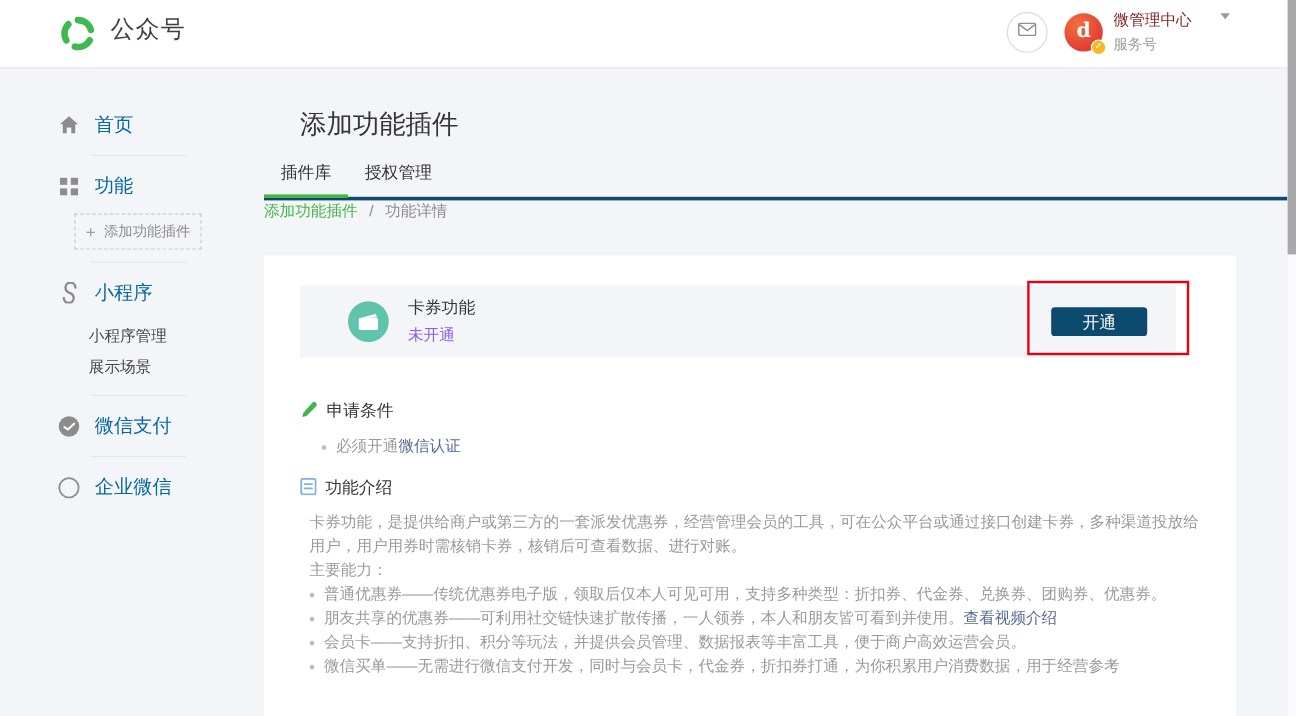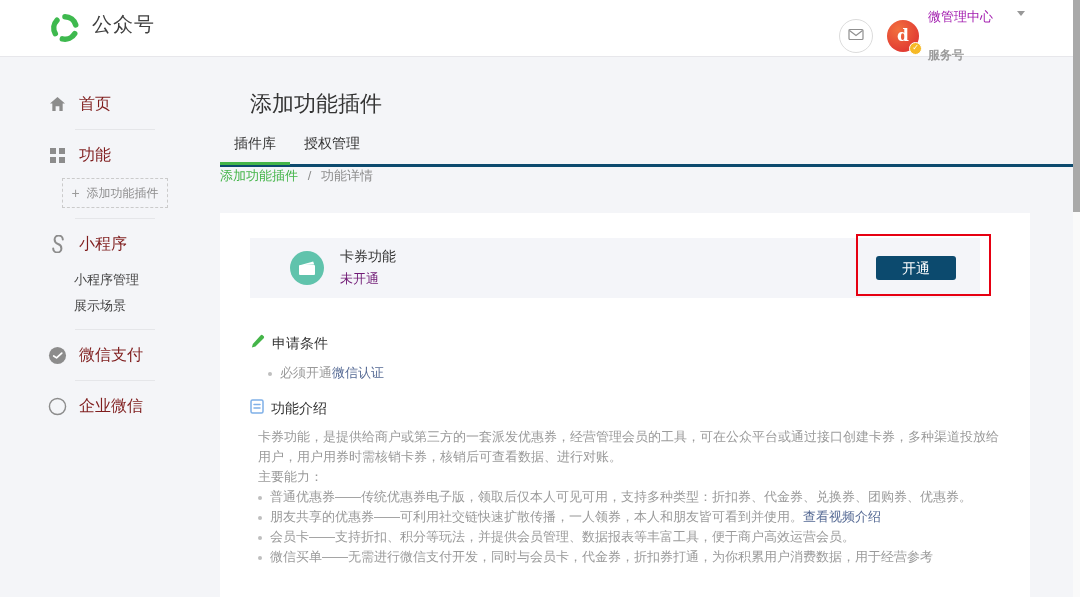--- a/index.html
+++ b/index.html
@@ -10,27 +10,27 @@
   
   .header { position:absolute; left:0; top:0; width:1080px; height:57px; background:#fff; border-bottom:1px solid #e7e7eb; z-index:5; }
   .logo { position:absolute; left:48px; top:11px; display:flex; align-items:flex-start; gap:10px; }
   .logo-text { font-size:20px; color:#404040; letter-spacing:1px; }
   .header-right { position:absolute; right:55px; top:8px; display:flex; align-items:center; }
   .mail-btn { width:34px; height:34px; border:1px solid #dcdcdc; border-radius:50%; display:flex; align-items:center; justify-content:center; background:#fff; margin-right:14px; }
   .avatar { position:relative; width:32px; height:32px; border-radius:50%; background:radial-gradient(circle at 35% 30%, #f2703e, #e23d33 70%); display:flex; align-items:center; justify-content:center; }
   .avatar .dletter { color:#fff; font-size:17px; font-weight:bold; font-family:"DejaVu Serif",serif; transform:translateY(-1px); }
   .badge { position:absolute; right:-3px; bottom:-3px; width:13px; height:13px; border-radius:50%; background:#f6b926; border:1.5px solid #fff; color:#fff; font-size:8px; line-height:10px; text-align:center; }
   .account { margin-left:9px; }
-  .account-name { display:flex; align-items:flex-start; font-size:13px; color:#a21caf; }
+  .account-name { display:flex; align-items:flex-start; font-size:13px; color:#7f1d1d; }
   .caret { width:0; height:0; border-left:4px solid transparent; border-right:4px solid transparent; border-top:5px solid #989898; margin-left:24px; margin-top:3px; }
-  .account-type { font-size:12px; color:#9a9a9a; margin-top:21px;font-weight:bold; }
+  .account-type { font-size:12px; color:#9a9a9a; margin-top:3px; }
 
   
   .sidebar { position:absolute; left:0; top:57px; width:220px; bottom:0; padding-top:32px; }
-  .side-item, .side-group { display:flex; align-items:center; gap:12px; padding-left:48px; height:30px; font-size:16px; color:#7f1d1d; cursor:pointer; }
+  .side-item, .side-group { display:flex; align-items:center; gap:12px; padding-left:48px; height:30px; font-size:16px; color:#0369a1; cursor:pointer; }
   .side-item .ic, .side-group .ic { width:19px; display:flex; justify-content:center; }
   .divider { border-top:1px solid #e5e6e9; width:80px; margin:10px 0 10px 75px; }
   .sub-list { list-style:none; margin:8px 0 0 74px; }
   .sub-list li { font-size:13px; color:#464646; line-height:26px; cursor:pointer; }
   .add-box { margin:8px 0 0 62px; width:106px; height:30px; border:1px dashed #cbcbcb; display:flex; align-items:center; justify-content:center; gap:7px; font-size:12px; color:#8d8d8d; cursor:pointer; }
   .add-box .plus { font-size:14px; color:#9b9b9b; }
 
   
   .main { position:absolute; left:220px; top:57px; right:7px; bottom:0; overflow:hidden; }
   .page-title { margin:32px 0 0 30px; font-size:22px; font-weight:400; color:#353535; }
@@ -40,27 +40,27 @@
   .breadcrumb { font-size:13px; color:#8d8d8d; }
   .breadcrumb a { color:#44b549; text-decoration:none; cursor:pointer; }
   .breadcrumb .sep { margin:0 6px; color:#8d8d8d; }
 
   .panel { position:relative; margin-top:28px; width:810px; height:600px; background:#fff; padding:25px 30px; }
 
   .plugin-row { width:730px; height:60px; background:#f4f5f9; display:flex; align-items:center; padding:0 24px 0 40px; }
   .plugin-icon { width:34px; height:34px; border-radius:50%; background:#60c3ac; display:flex; align-items:center; justify-content:center; }
   .plugin-meta { margin-left:16px; }
   .plugin-name { font-size:14px; color:#353535; }
-  .plugin-status { font-size:13px; color:#701a75; margin-top:4px; }
+  .plugin-status { font-size:13px; color:#8b5cf6; margin-top:4px; }
   .open-btn { margin-left:auto; width:80px; height:24px; background:#0c4a6e; color:#fff; font-size:14px; border:none; border-radius:3px; cursor:pointer; font-family:inherit; line-height:22px; }
   .red-box { position:absolute; left:636px; top:21px; width:135px; height:62px; border:2px solid #e60012; pointer-events:none; }
 
   .section { margin-top:36px; }
   .section.intro { margin-top:16px; }
-  .section-header { display:flex; align-items:center; gap:7px; font-size:14px; color:#353535;font-family:Liberation Mono, monospace; }
+  .section-header { display:flex; align-items:center; gap:7px; font-size:14px; color:#353535; }
   .req-list { list-style:none; margin:10px 0 0 18px; }
   .req-list li, .cap-list li { font-size:13px; color:#9a9a9a; line-height:20px; }
   .dot { display:inline-block; width:4px; height:4px; border-radius:50%; background:#bfbfbf; vertical-align:middle; margin-right:8px; }
   a.blue-link { color:#576b95; text-decoration:none; cursor:pointer; }
   .intro-body { margin:9px 0 0 8px; font-size:13px; color:#9a9a9a; line-height:20px; width:742px; }
   .cap-list { list-style:none; }
 
   
   .scrollbar { position:absolute; right:0; top:0; width:7px; height:597px; background:#fafafa; z-index:10; }
   .scroll-thumb { position:absolute; top:0; left:0; width:7px; height:212px; background:#a9a9a9; cursor:pointer; }

